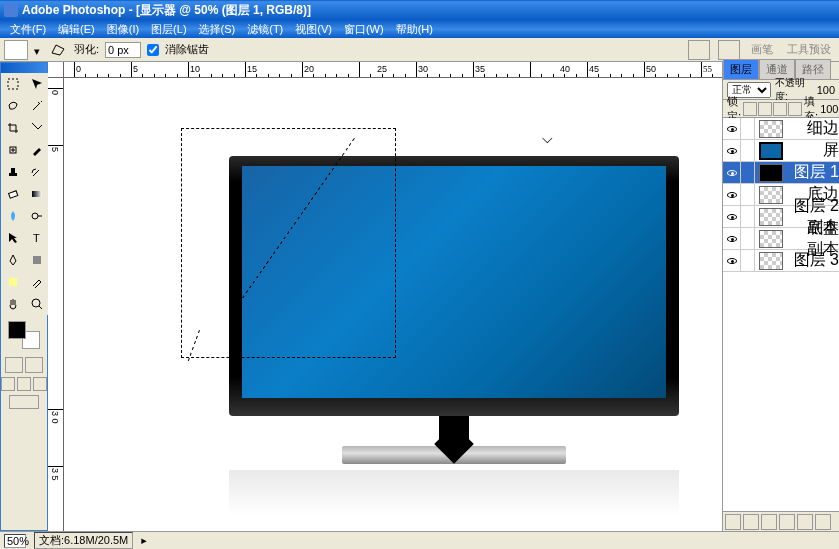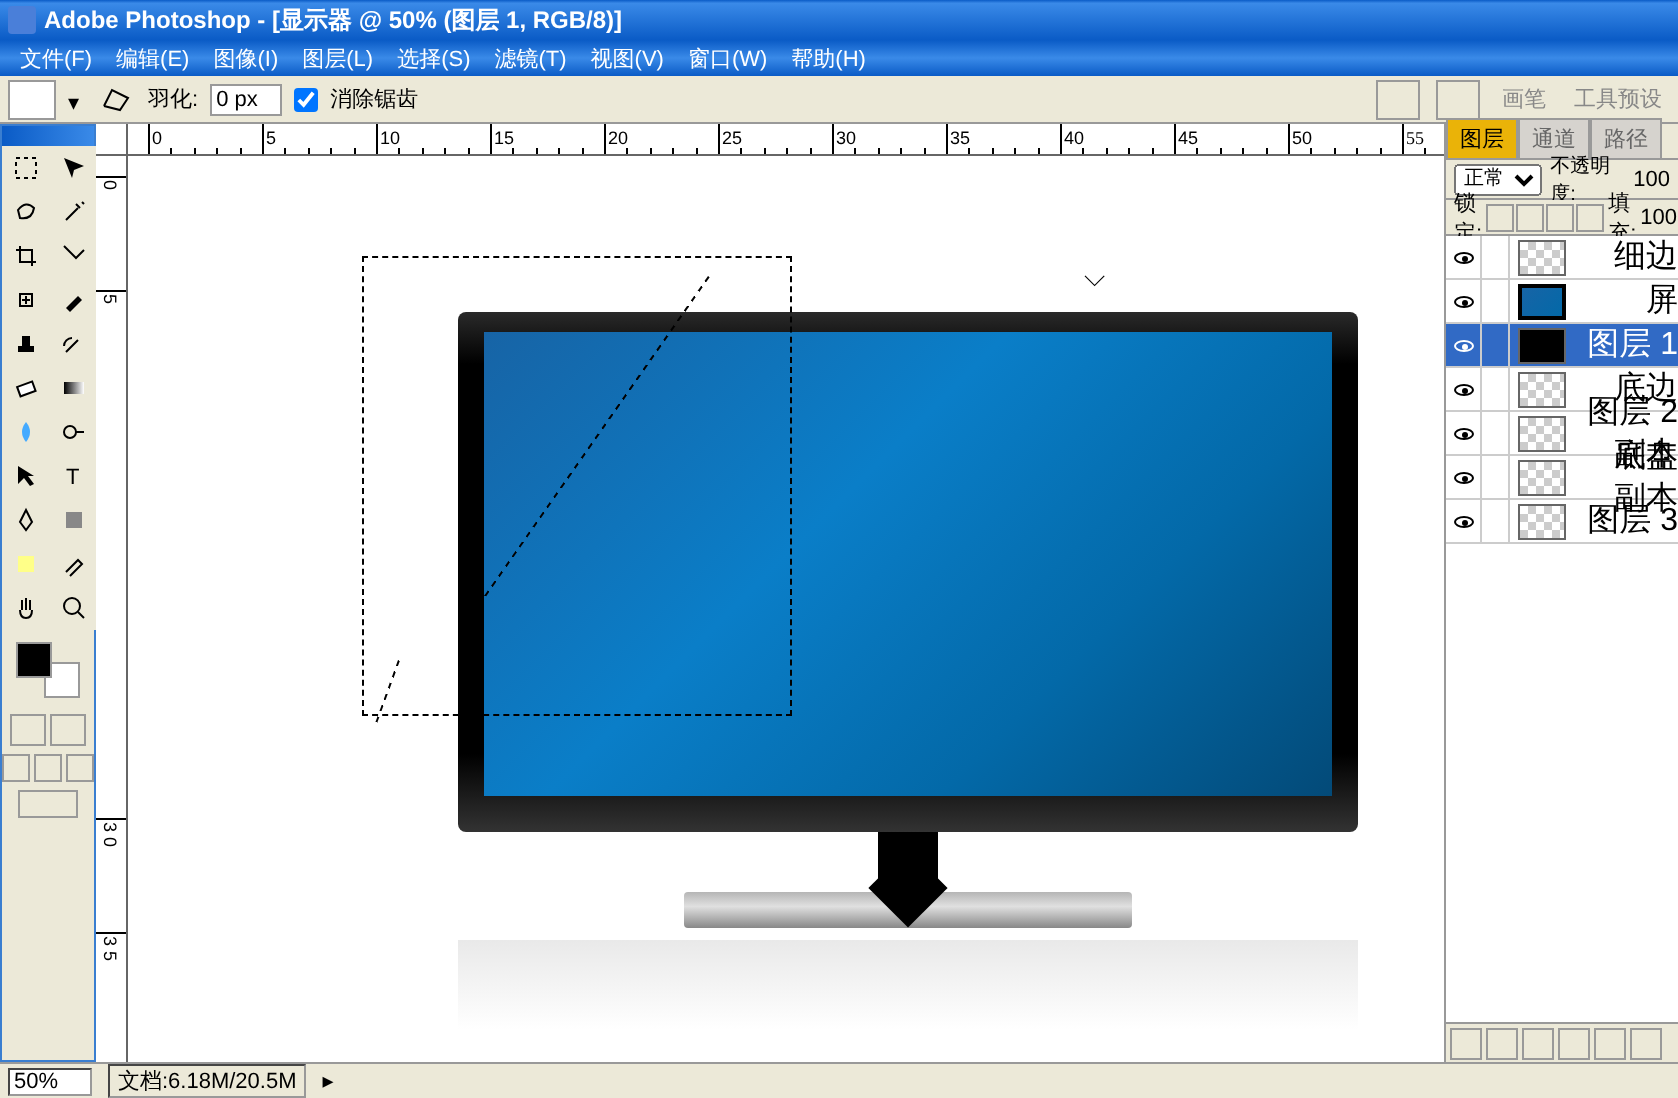--- a/index.html
+++ b/index.html
@@ -58,21 +58,21 @@
 .monitor-base { position: absolute; left: 278px; top: 368px; width: 224px; height: 18px; background: linear-gradient(to bottom, #b5b5b5, #e0e0e0 40%, #888); border-radius: 2px; }
 .monitor-reflection { position: absolute; left: 165px; top: 392px; width: 450px; height: 45px; background: linear-gradient(to bottom, rgba(200,200,200,0.4), rgba(255,255,255,0)); }
 
 .selection { position: absolute; border: 1px dashed #000; }
 .lasso-line { position: absolute; width: 1px; background: repeating-linear-gradient(to bottom, #000 0, #000 3px, transparent 3px, transparent 6px); transform-origin: top left; }
 .lasso-cursor { position: absolute; font-size: 14px; color: #000; }
 
 .panels { width: 117px; background: #d6d3ce; border-left: 1px solid #999; display: flex; flex-direction: column; }
 .panel-tabs { display: flex; background: #ece9d8; border-bottom: 1px solid #999; height: 18px; align-items: flex-end; }
 .panel-tab { padding: 2px 6px; font-size: 11px; border: 1px solid #999; border-bottom: none; background: #d6d3ce; cursor: pointer; color: #666; }
-.panel-tab.active { background: #eab308; color: #000; }
+.panel-tab.active { background: #3b82f6; color: #000; }
 .panel-controls { background: #ece9d8; padding: 2px 4px; display: flex; align-items: center; gap: 4px; border-bottom: 1px solid #999; height: 20px; }
 .panel-controls select { width: 50px; height: 16px; font-size: 10px; }
 .panel-controls label { font-size: 10px; }
 .panel-controls2 { background: #ece9d8; padding: 2px 4px; display: flex; align-items: center; gap: 2px; border-bottom: 1px solid #999; height: 18px; font-size: 10px; }
 .panel-controls2 .lock-icons { display: flex; gap: 1px; }
 .panel-controls2 .lock-icon { width: 14px; height: 14px; border: 1px solid #999; background: #ece9d8; }
 
 .layer-list { flex: 1; background: #fff; overflow-y: auto; }
 .layer-row { display: flex; align-items: center; height: 22px; border-bottom: 1px solid #ccc; cursor: pointer; }
 .layer-row.selected { background: #316ac5; color: #fff; }
@@ -82,21 +82,21 @@
 .layer-row.selected .eye-icon { border-color: #fff; }
 .layer-row.selected .eye-icon::after { background: #fff; }
 .layer-link { width: 14px; border-right: 1px solid #ccc; height: 100%; }
 .layer-thumb { width: 24px; height: 18px; border: 1px solid #666; margin: 0 4px; background: #fff; }
 .layer-name { flex: 1; font-size: 16px; text-align: right; }
 
 .panel-footer { background: #ece9d8; border-top: 1px solid #999; height: 20px; display: flex; align-items: center; padding: 0 2px; gap: 2px; }
 .pf-btn { width: 16px; height: 16px; border: 1px solid #999; background: #ece9d8; cursor: pointer; }
 
 .statusbar { position: absolute; bottom: 0; left: 0; right: 0; height: 18px; background: #ece9d8; border-top: 1px solid #999; display: flex; align-items: center; padding: 0 4px; gap: 8px; font-size: 11px; }
-.statusbar .zoom { width: 42px; border: 1px inset #999; padding: 0 2px; background: #fff; }
+.statusbar .zoom { width: 22px; border: 1px inset #999; padding: 0 2px; background: #fff; }
 .statusbar .docinfo { border: 1px inset #999; padding: 0 4px; background: #ece9d8; }
 .statusbar .arrow { width: 10px; }
 
 .thumb-checker { background-image: repeating-conic-gradient(#ccc 0% 25%, #fff 0% 50%); background-size: 8px 8px; }
 .thumb-black { background: #000; }
 .thumb-blue { background: linear-gradient(135deg,#1764a6,#0369a8); border: 2px solid #000 !important; }
 .thumb-white { background: #fff; }
 .italic { font-style: italic; }
 </style>
 </head>
@@ -309,39 +309,39 @@
         <div class="tick minor" style="left: 203.8px;"></div>
         <div class="tick minor" style="left: 215.2px;"></div>
         <div class="tick minor" style="left: 226.6px;"></div>
         <div class="tick" style="left: 238px;"></div>
         <div class="ticklabel" style="left: 240px;">20</div>
         <div class="tick minor" style="left: 249.4px;"></div>
         <div class="tick minor" style="left: 260.8px;"></div>
         <div class="tick minor" style="left: 272.2px;"></div>
         <div class="tick minor" style="left: 283.6px;"></div>
         <div class="tick" style="left: 295px;"></div>
-        <div class="ticklabel" style="left: 297px;">25</div>
+        <div class="ticklabel" style="left: 313px;">25</div>
         <div class="tick minor" style="left: 306.4px;"></div>
         <div class="tick minor" style="left: 317.8px;"></div>
         <div class="tick minor" style="left: 329.2px;"></div>
         <div class="tick minor" style="left: 340.6px;"></div>
         <div class="tick" style="left: 352px;"></div>
         <div class="ticklabel" style="left: 354px;">30</div>
         <div class="tick minor" style="left: 363.4px;"></div>
         <div class="tick minor" style="left: 374.8px;"></div>
         <div class="tick minor" style="left: 386.2px;"></div>
         <div class="tick minor" style="left: 397.6px;"></div>
         <div class="tick" style="left: 409px;"></div>
         <div class="ticklabel" style="left: 411px;">35</div>
         <div class="tick minor" style="left: 420.4px;"></div>
         <div class="tick minor" style="left: 431.8px;"></div>
         <div class="tick minor" style="left: 443.2px;"></div>
         <div class="tick minor" style="left: 454.6px;"></div>
         <div class="tick" style="left: 466px;"></div>
-        <div class="ticklabel" style="left: 468px; text-align: right;">40</div>
+        <div class="ticklabel" style="left: 496px; text-align: right;">40</div>
         <div class="tick minor" style="left: 477.4px;"></div>
         <div class="tick minor" style="left: 488.8px;"></div>
         <div class="tick minor" style="left: 500.2px;"></div>
         <div class="tick minor" style="left: 511.6px;"></div>
         <div class="tick" style="left: 523px;"></div>
         <div class="ticklabel" style="left: 525px;">45</div>
         <div class="tick minor" style="left: 534.4px;"></div>
         <div class="tick minor" style="left: 545.8px;"></div>
         <div class="tick minor" style="left: 557.2px;"></div>
         <div class="tick minor" style="left: 568.6px;"></div>

